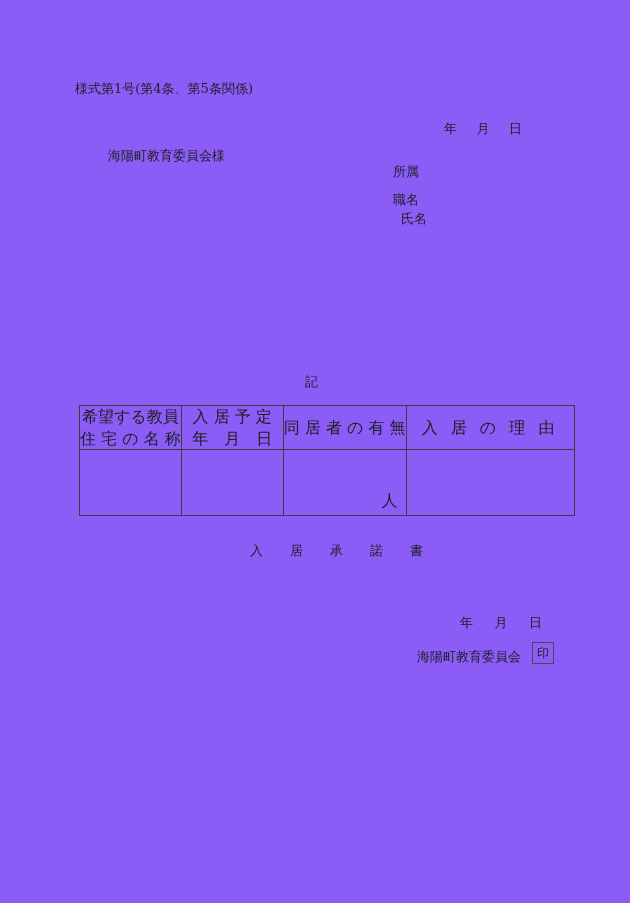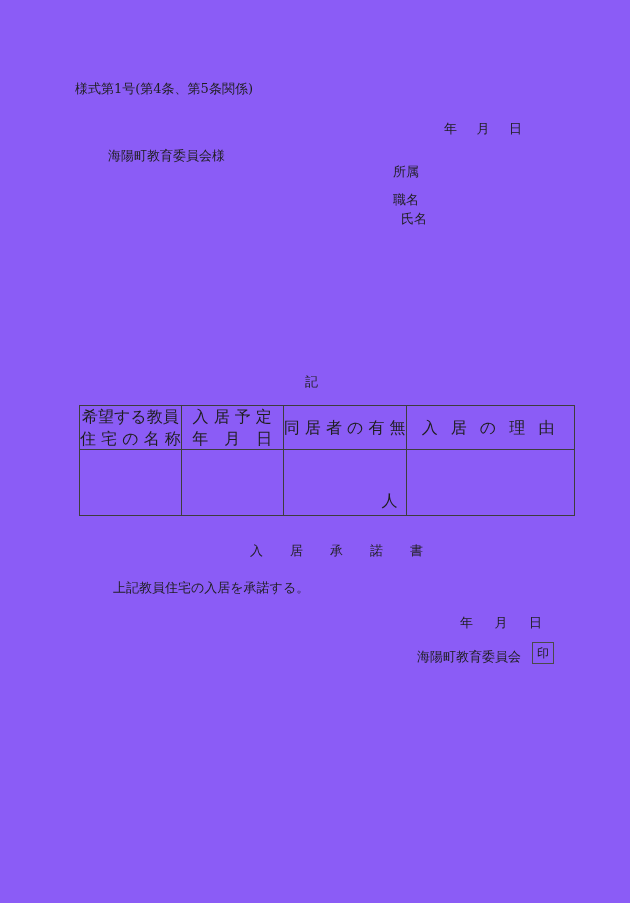--- a/index.html
+++ b/index.html
@@ -120,21 +120,20 @@
       <td class="unit-cell">
         <span class="unit-label">人</span>
       </td>
       <td></td>
     </tr>
   </tbody>
     </table>
 
   <div class="abs consent-title" style="left:226px; top:543px;margin-left:24px;">入　居　承　諾　書</div>
 
-  <div class="abs" style="left:113px; top:580px;">上記教員住宅の入居を承諾する。</div>
 
   <div class="date-row" style="left:460px; top:615px; width:82px;">
     <span>年</span>
     <span>月</span>
     <span>日</span>
   </div>
 
   <div class="abs" style="left:417px; top:649px;">海陽町教育委員会</div>
   <div class="seal-box">
     <span>印</span>

